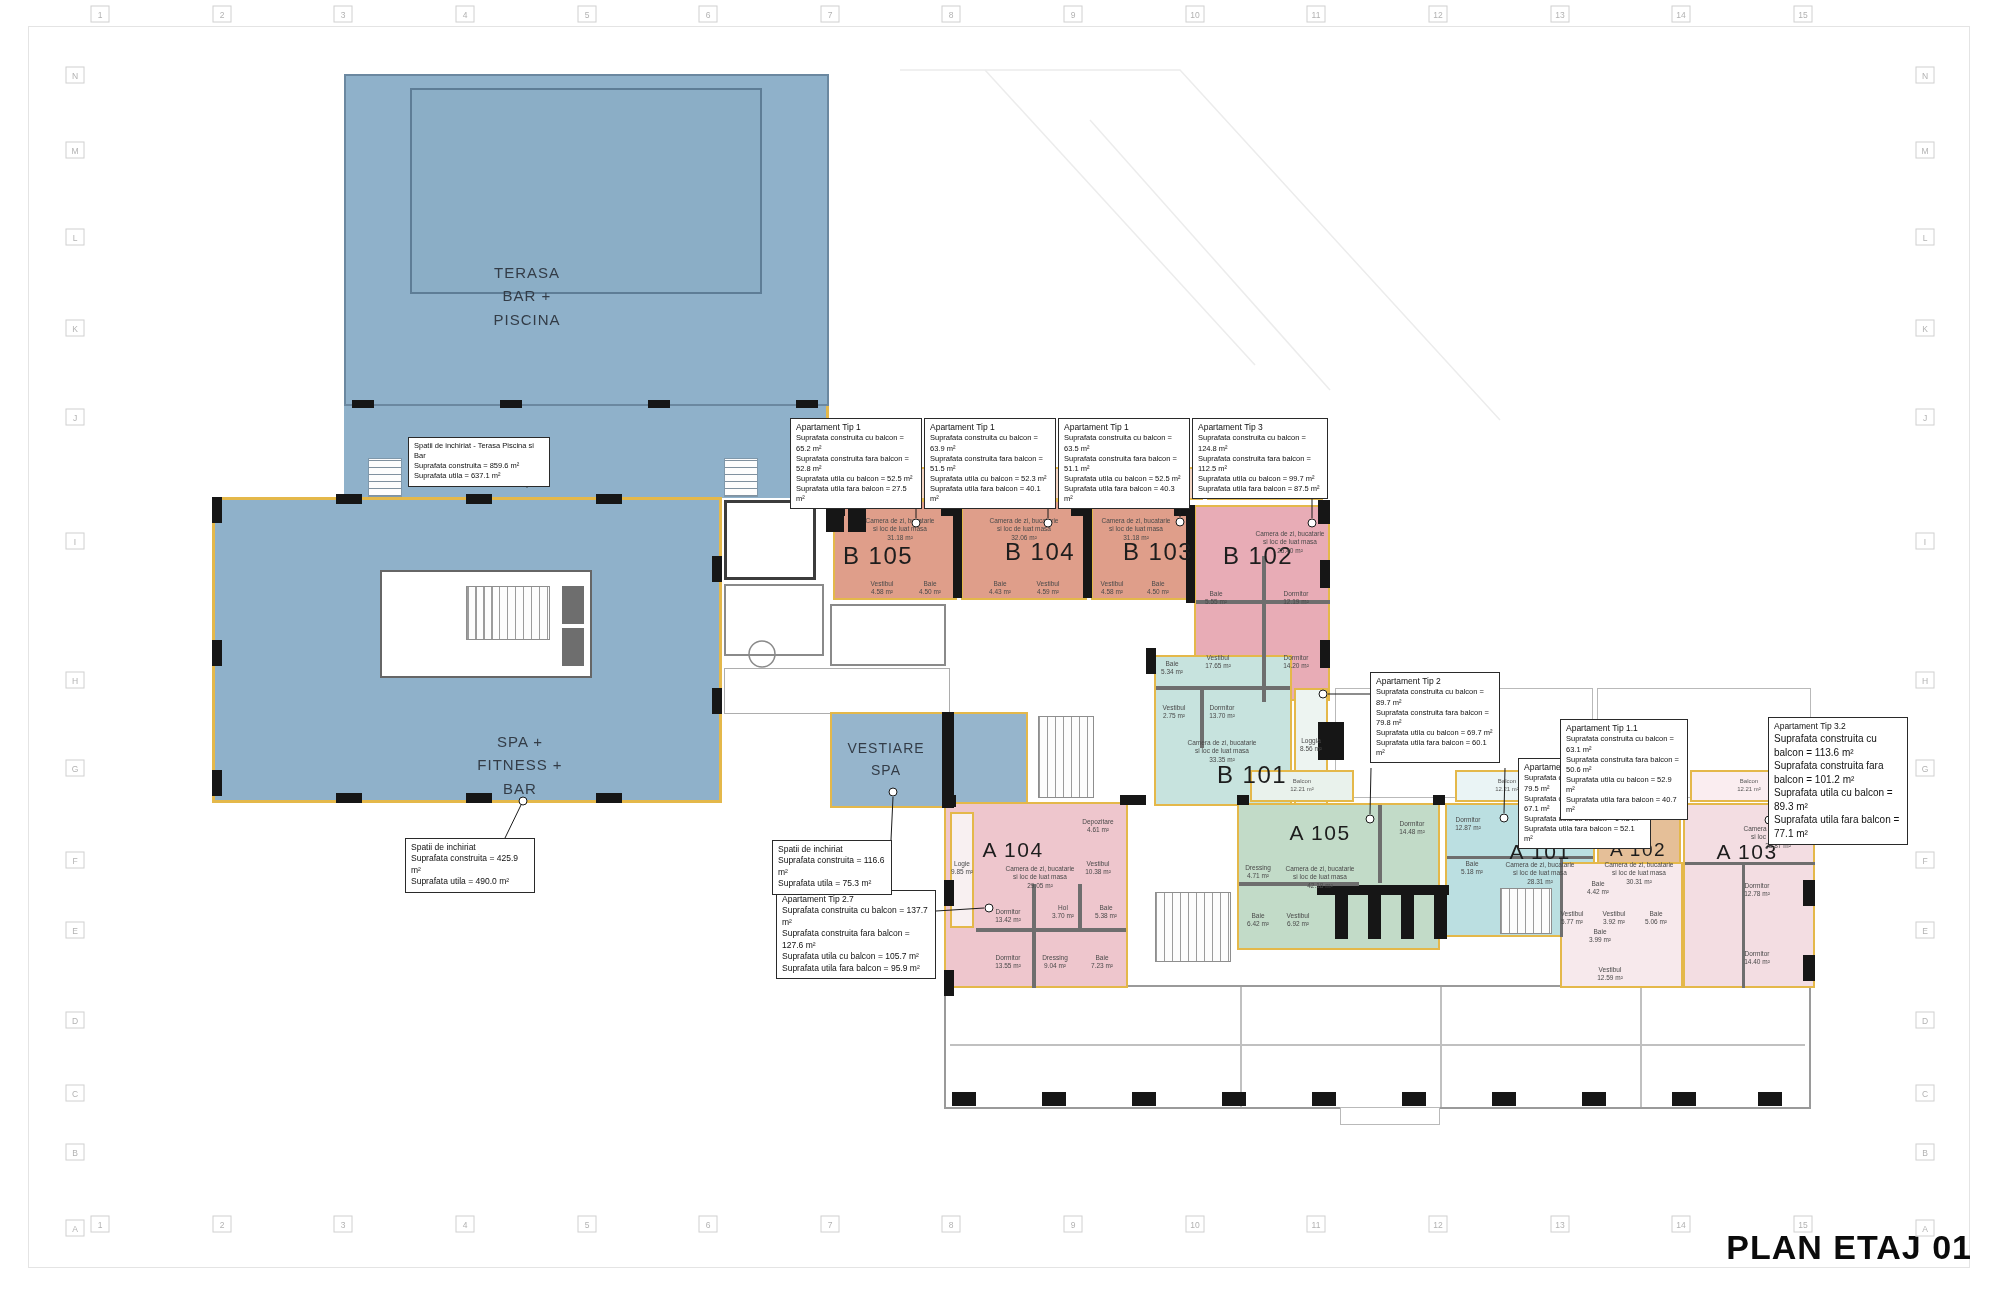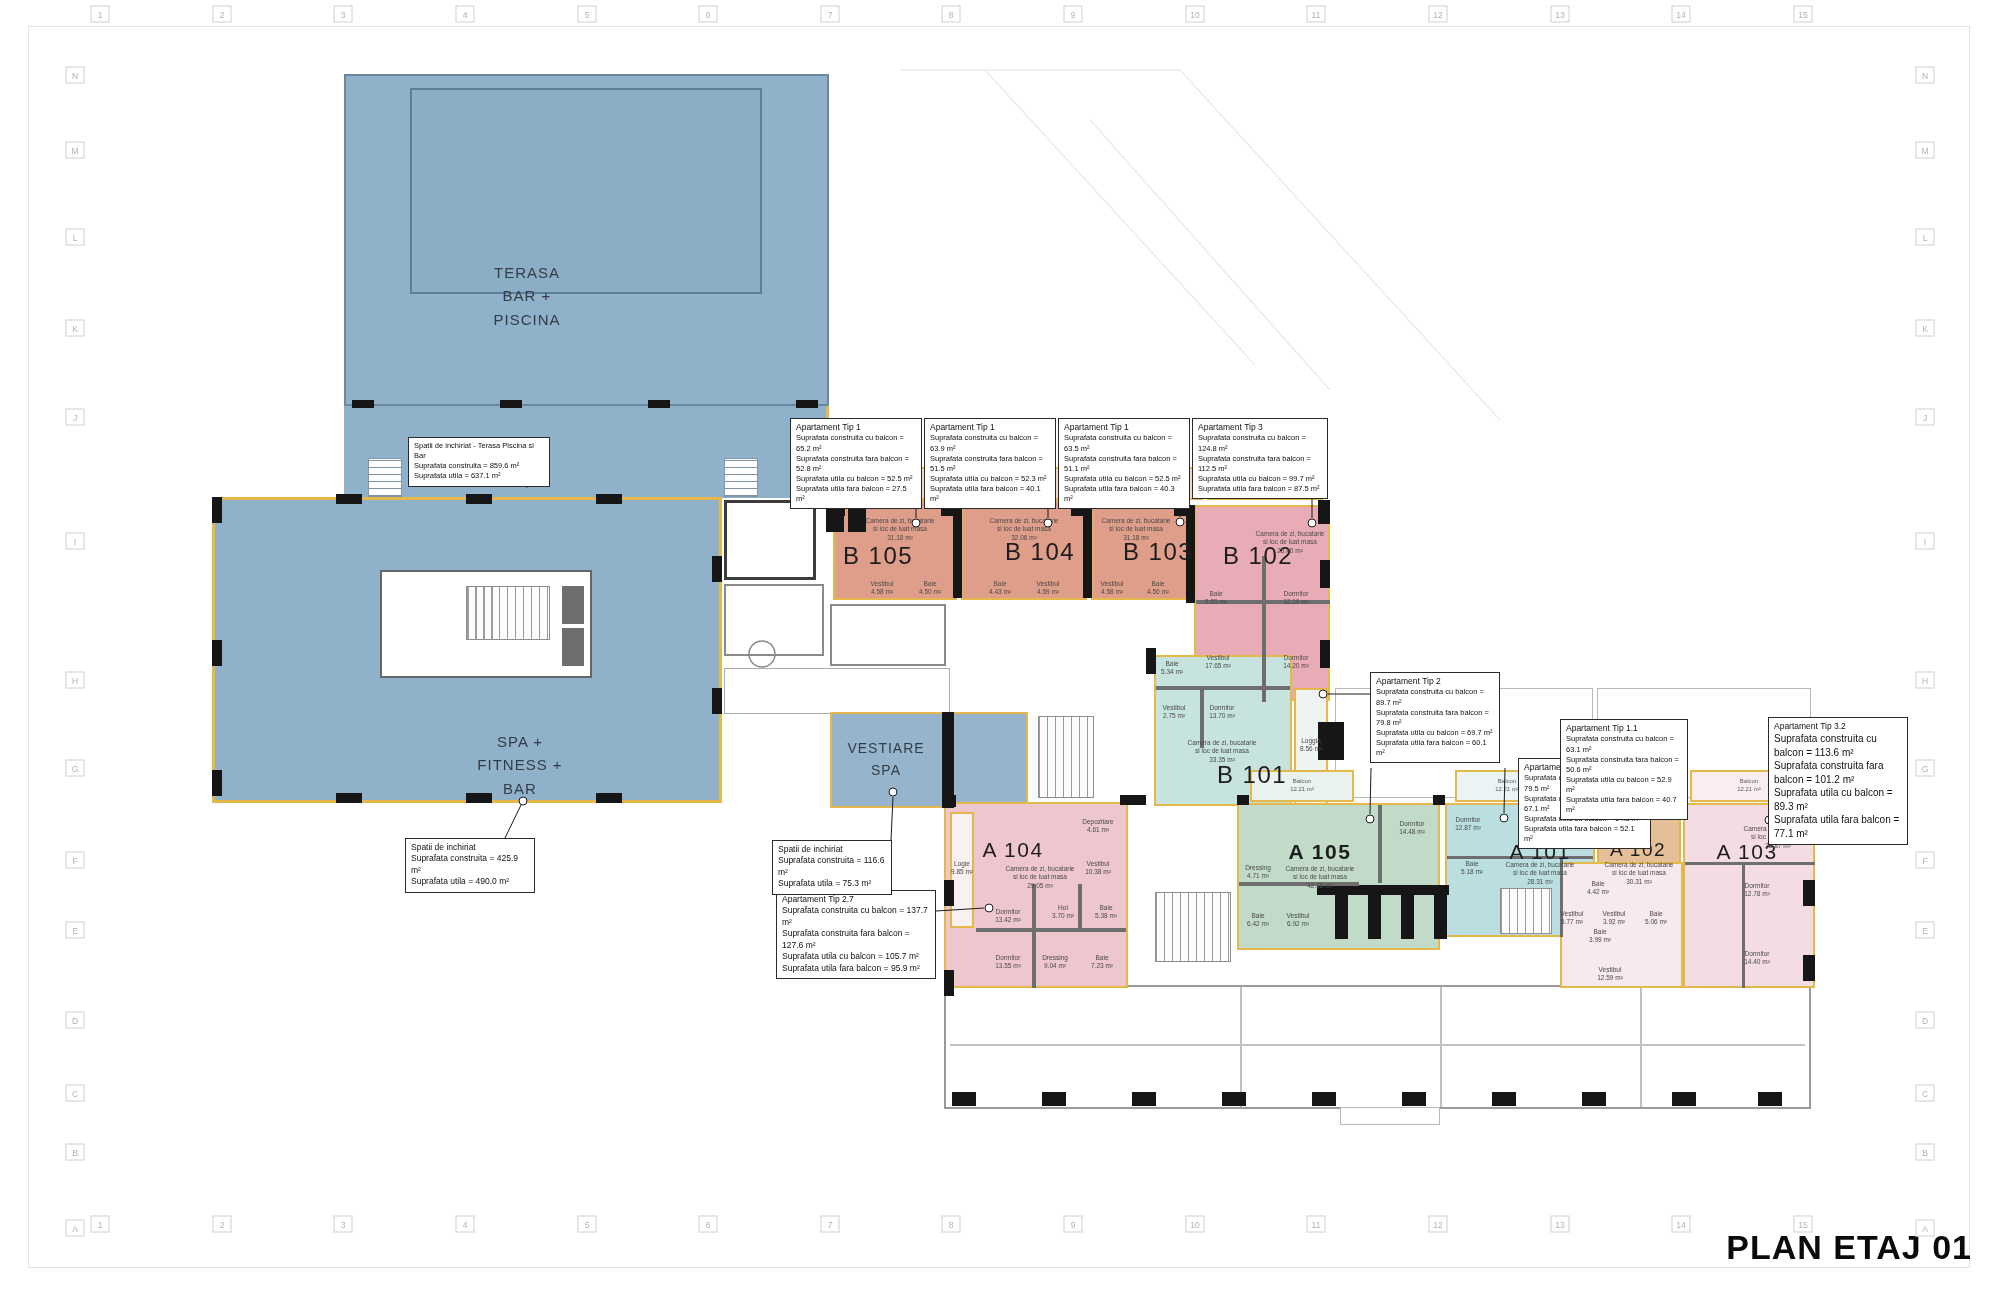--- a/index.html
+++ b/index.html
@@ -159,21 +159,21 @@
 
   <div class="blk gold" style="left:944px;top:802px;width:184px;height:186px;background:#eec6cd;"></div>
   <div class="blk gold" style="left:950px;top:812px;width:24px;height:116px;background:#f8f0f1;"></div>
   <div class="blk gold" style="left:1237px;top:803px;width:203px;height:147px;background:#c2dbc8;"></div>
   <div class="blk gold" style="left:1445px;top:803px;width:150px;height:134px;background:#bbdfe1;"></div>
   <div class="blk gold" style="left:1597px;top:803px;width:84px;height:130px;background:#e5bf98;"></div>
   <div class="blk gold" style="left:1683px;top:803px;width:132px;height:185px;background:#f3dde2;"></div>
   <div class="blk gold" style="left:1560px;top:862px;width:123px;height:126px;background:#f7e9ec;"></div>
 
   <div class="apt-code a" style="left:1013px;top:850px;">A 104</div>
-  <div class="apt-code a" style="left:1320px;top:852px;font-weight:bold;">A 105</div>
+  <div class="apt-code a" style="left:1320px;top:833px;">A 105</div>
   <div class="apt-code a" style="left:1540px;top:852px;">A 101</div>
   <div class="apt-code sm" style="left:1638px;top:850px;">A 102</div>
   <div class="apt-code a" style="left:1747px;top:852px;">A 103</div>
 
   <div class="room" style="left:1040px;top:878px;">Camera de zi, bucatarie
 si loc de luat masa
 29.05 m²</div>
   <div class="room" style="left:962px;top:868px;width:24px;">Logie
 9.85 m²</div>
   <div class="room" style="left:1098px;top:826px;width:48px;">Depozitare

